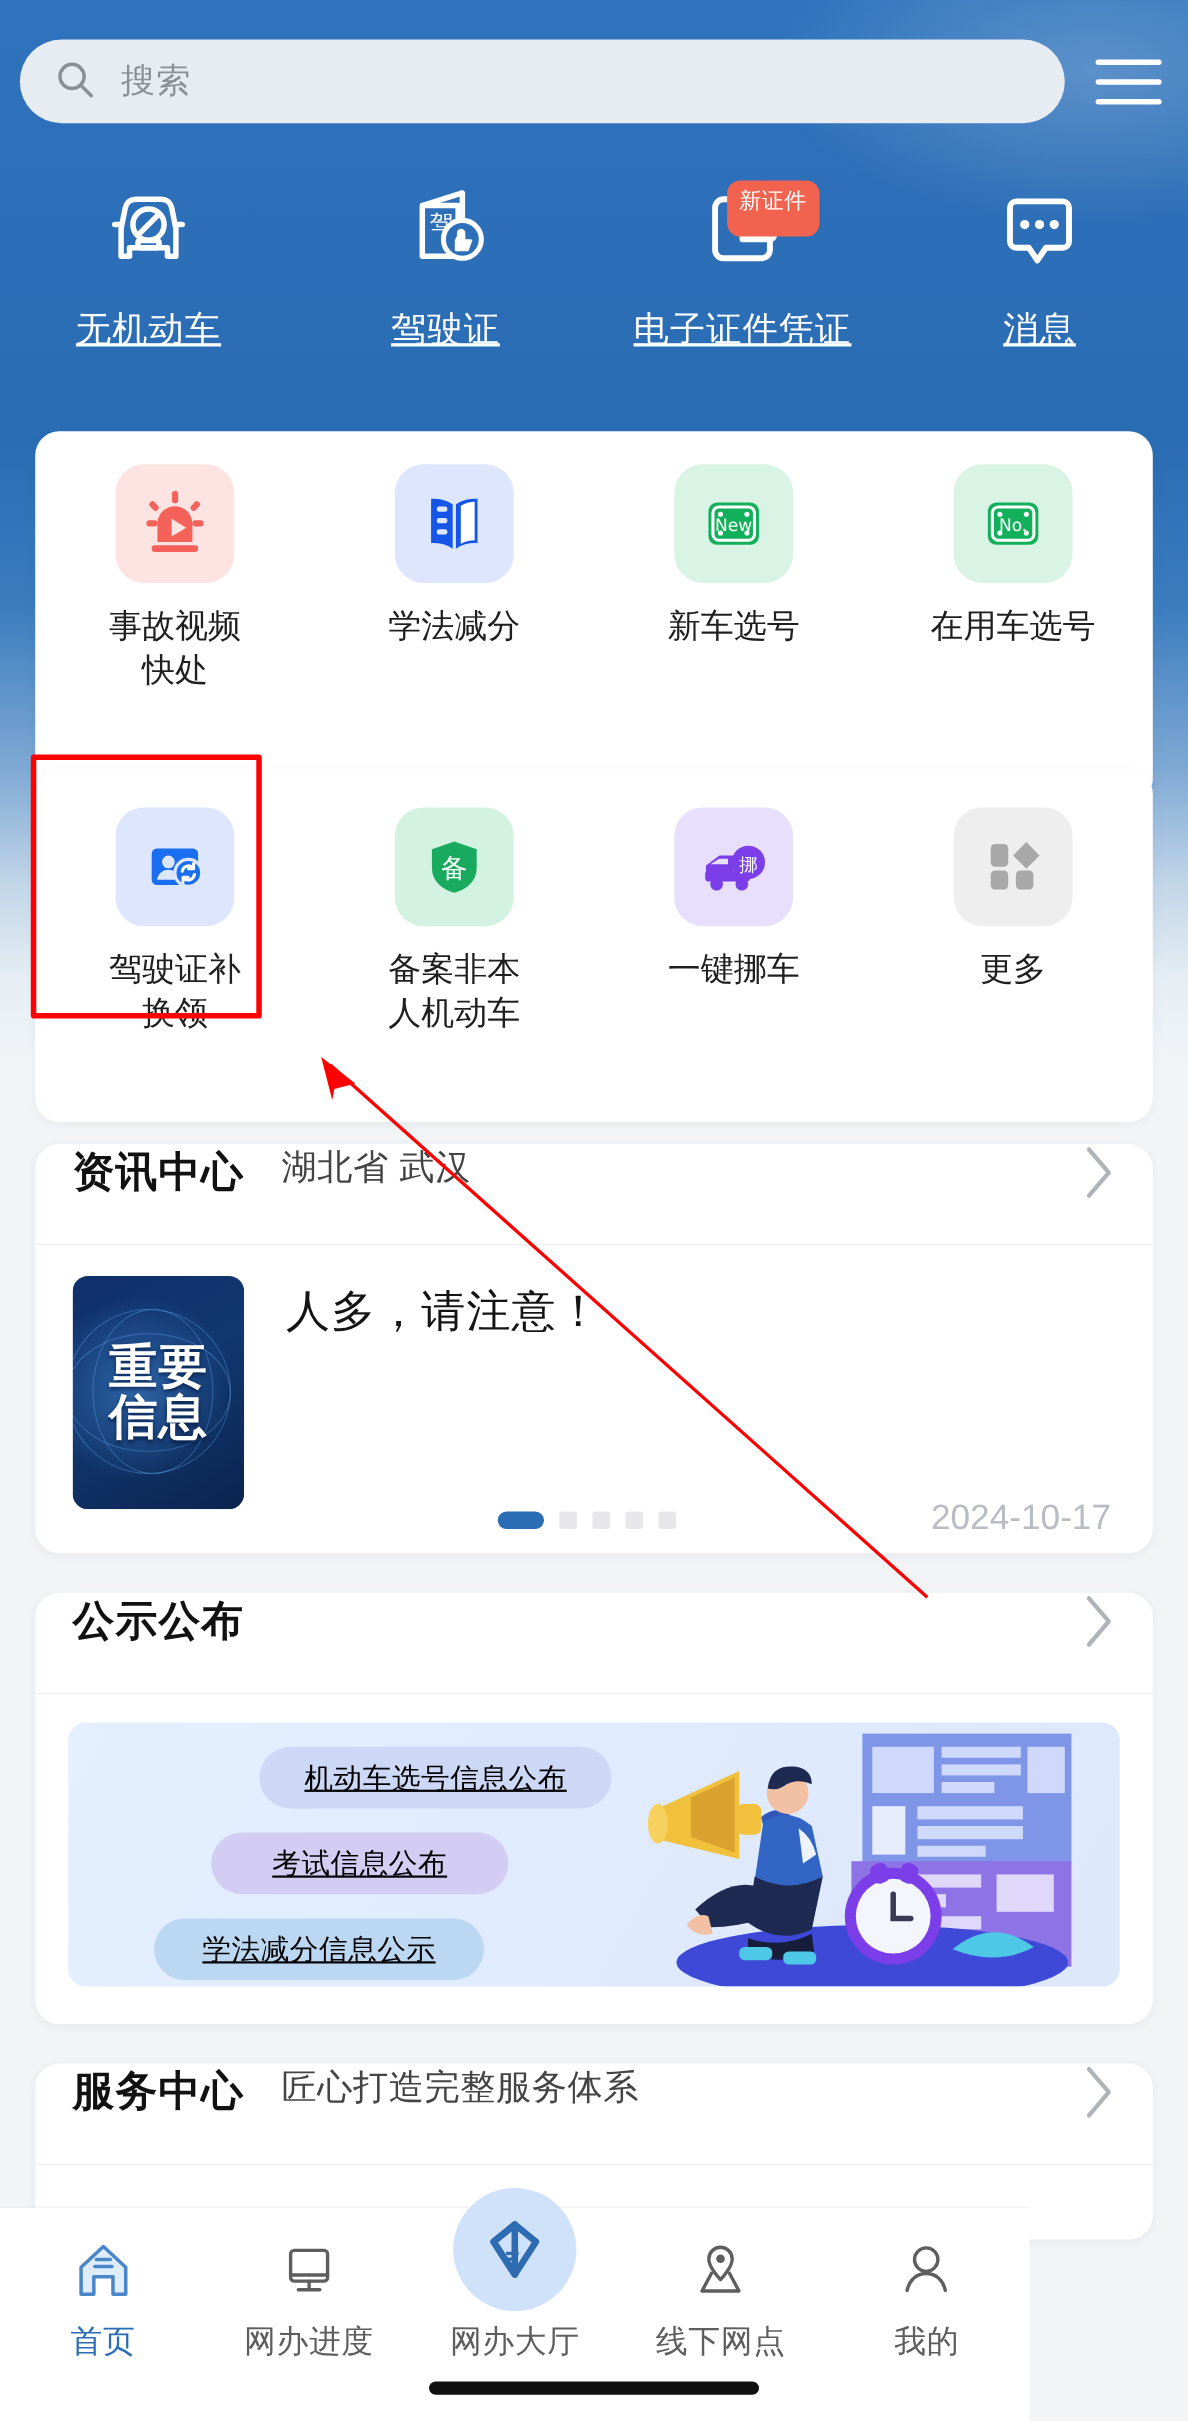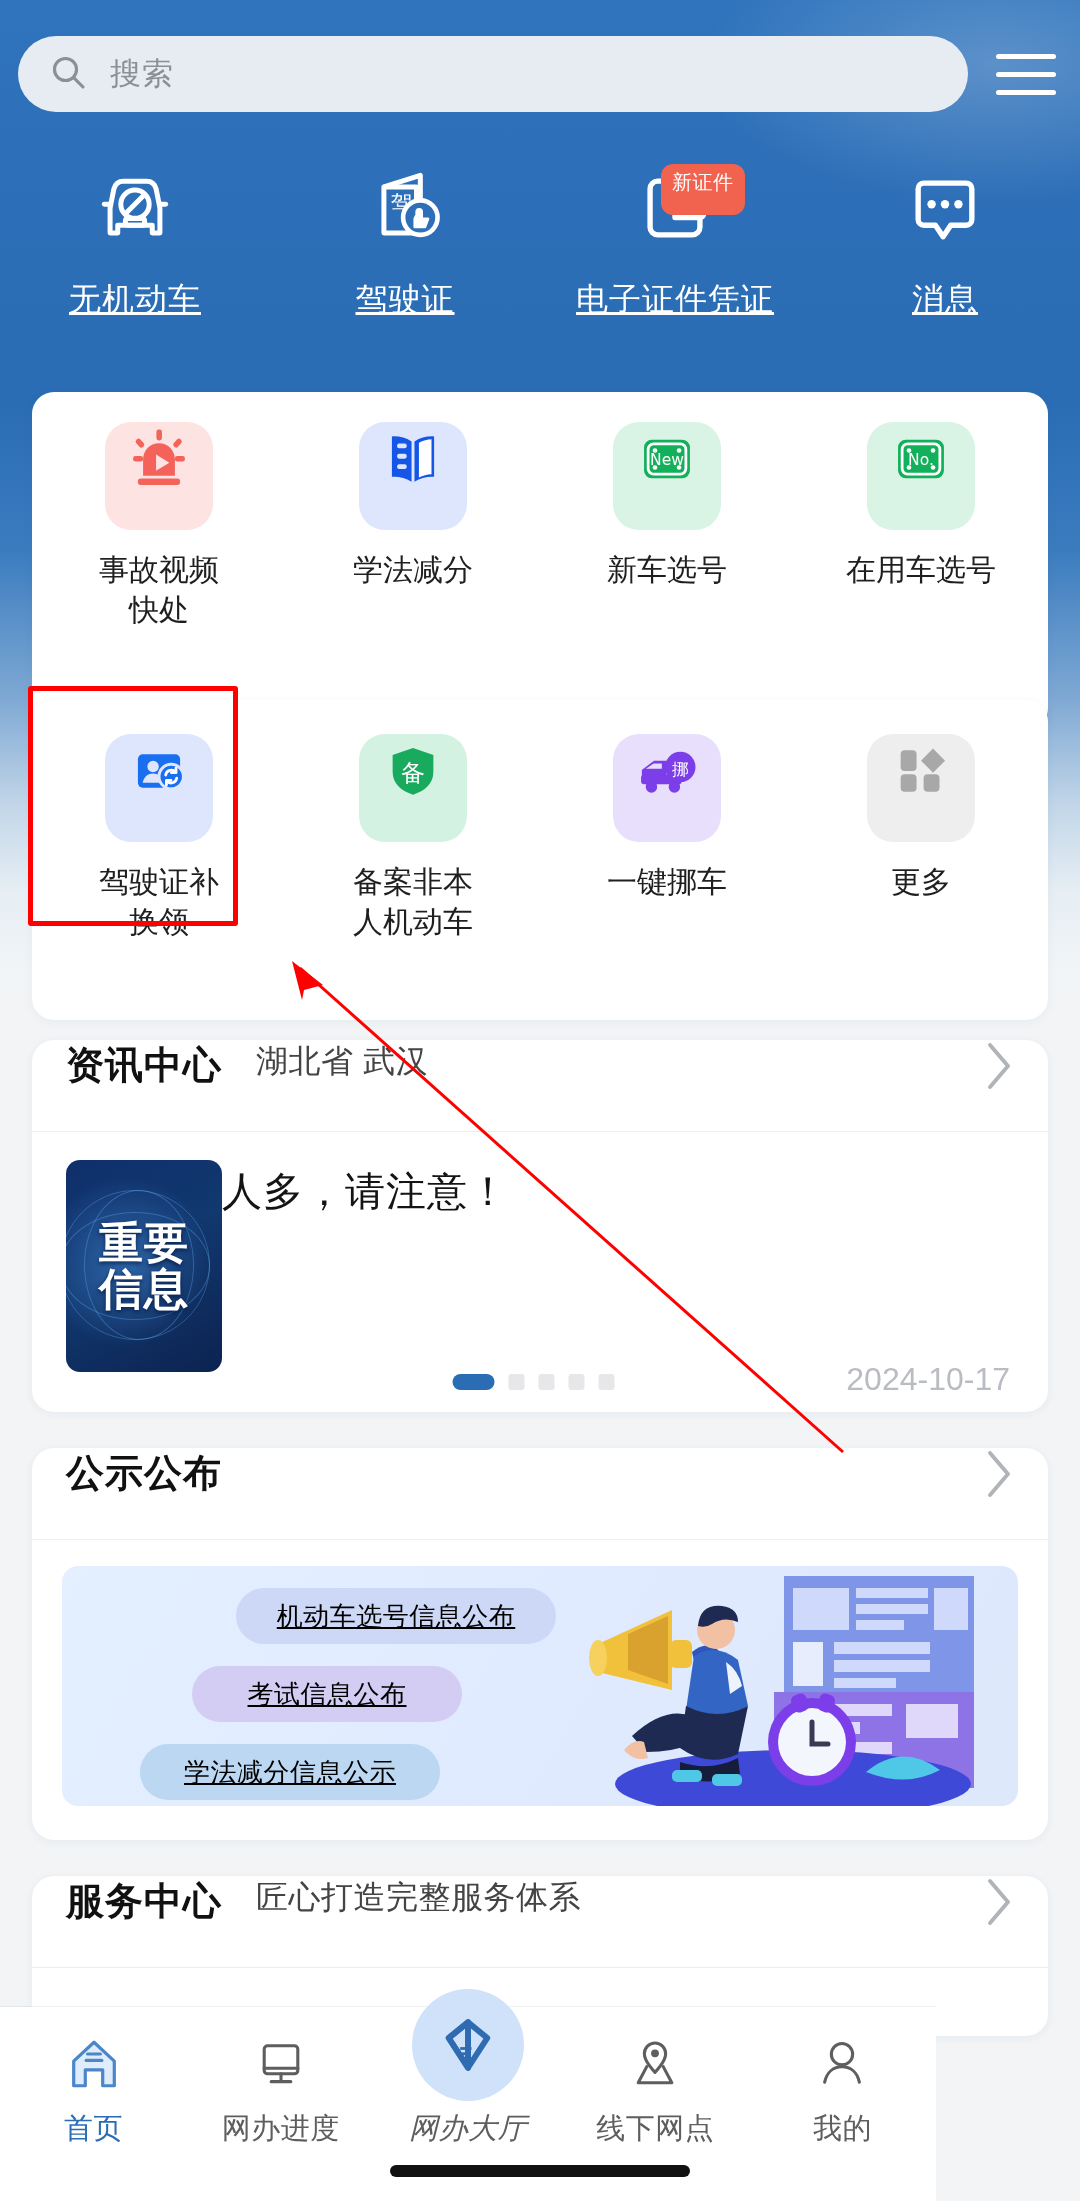--- a/index.html
+++ b/index.html
@@ -76,21 +76,21 @@
     box-shadow: 0 2px 10px rgba(50,80,120,.06);
   }
   .svc-card {
     position: absolute; left: 32px; top: 392px; width: 1016px; height: 338px;
     padding: 30px 0 0;
   }
   .svc-grid { display: flex; flex-wrap: wrap; }
   .svc-item { width: 25%; display: flex; flex-direction: column; align-items: center; }
   .tile {
     width: 108px; height: 108px; border-radius: 26px;
-    display: flex; align-items: flex-start; justify-content: center;
+    display: flex; align-items: center; justify-content: center;
   }
   .svc-label {
     margin-top: 20px; font-size: 30px; color: #1f1f1f; line-height: 1.32;
     text-align: center; width: 150px;
   }
   .svc-card-2 {
     position: absolute; left: 32px; top: 700px; width: 1016px; height: 320px;
     padding: 34px 0 0;
   }
 
@@ -119,21 +119,21 @@
       radial-gradient(circle at 38% 48%, rgba(90,170,255,.40) 0%, rgba(20,60,130,0) 58%),
       linear-gradient(150deg, #0f2f6b 0%, #11386f 45%, #0c2350 100%);
     position: relative; overflow: hidden;
     display:flex; flex-direction:column; align-items:center; justify-content:center;
   }
   .nt-line { position:absolute; border:1px solid rgba(110,185,255,.32); border-radius:50%; }
   .nt-txt {
     color:#fff; font-weight:bold; font-size:44px; line-height:1.04;
     letter-spacing:1px; text-shadow:0 2px 4px rgba(0,20,60,.8); z-index:2;
   }
-  .news-right { flex:1; position: relative; }
+  .news-right { flex:1; padding-left: 38px; position: relative; }
   .news-headline { font-size: 40px; color: #141414; letter-spacing: 1px; margin-top: 4px; }
   .news-date { position:absolute; right: 4px; bottom: 14px; font-size: 32px; color: #b9bcc2; }
   .dots { position:absolute; left: 50%; transform: translateX(-54%); bottom: 22px; display:flex; gap:14px; align-items:center; }
   .dot { width: 16px; height: 16px; background: #e7e7ea; border-radius: 3px; }
   .dot.on { width: 42px; background: #2a6db4; border-radius: 8px; }
 
   
   .notice-card { position: absolute; left: 32px; top: 1448px; width: 1016px; height: 392px; overflow:hidden; }
   .notice-banner {
     margin: 26px 30px 0; height: 240px; border-radius: 16px;
@@ -160,21 +160,21 @@
   }
   .tab { flex: 1; display: flex; flex-direction: column; align-items: center; position: relative; }
   .tab-ico { height: 62px; display:flex; align-items:center; justify-content:center; }
   .tab-label { margin-top: 14px; font-size: 29px; color: #5e5e5e; letter-spacing: .5px; }
   .tab.active .tab-label { color: #2a6db4; }
   .tab-center .bubble {
     position: absolute; top: -44px; left: 50%; transform: translateX(-50%);
     width: 112px; height: 112px; border-radius: 50%;
     background: #cfe2fa; display:flex; align-items:center; justify-content:center;
   }
-  .tab-center .tab-label { margin-top: 76px; font-style: italic; }
+  .tab-center .tab-label { margin-top: 76px; }
   .home-bar {
     position: absolute; left: 50%; transform: translateX(-50%); bottom: 24px;
     width: 300px; height: 12px; background: #111; border-radius: 8px; z-index: 9;
   }
 </style>
 </head>
 <body>
 
 <div class="bg-header"></div>
 <div class="bg-bottom"></div>

